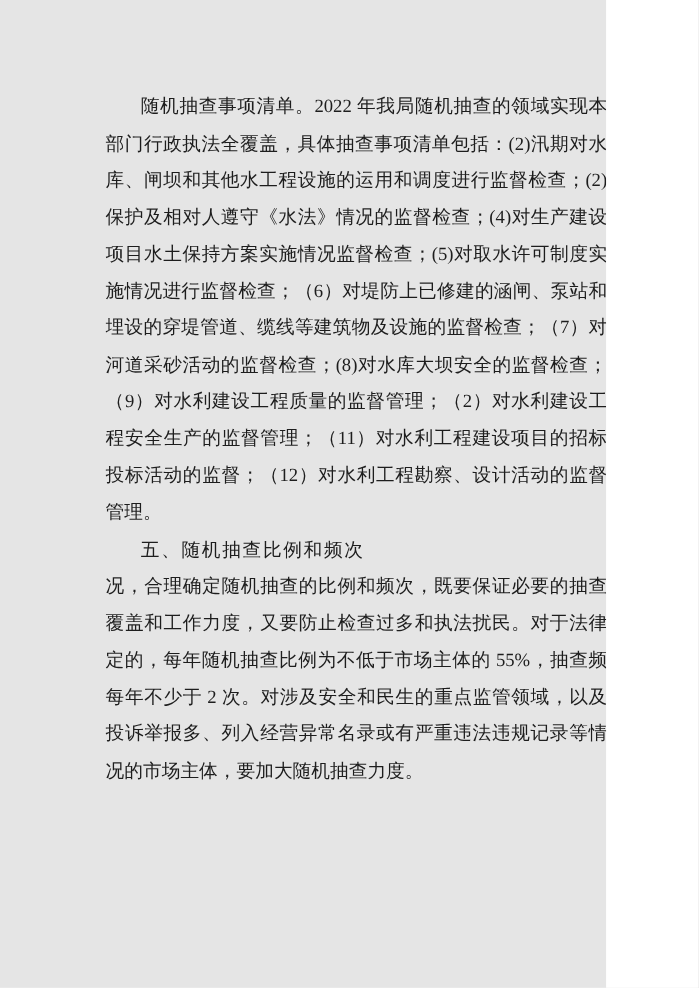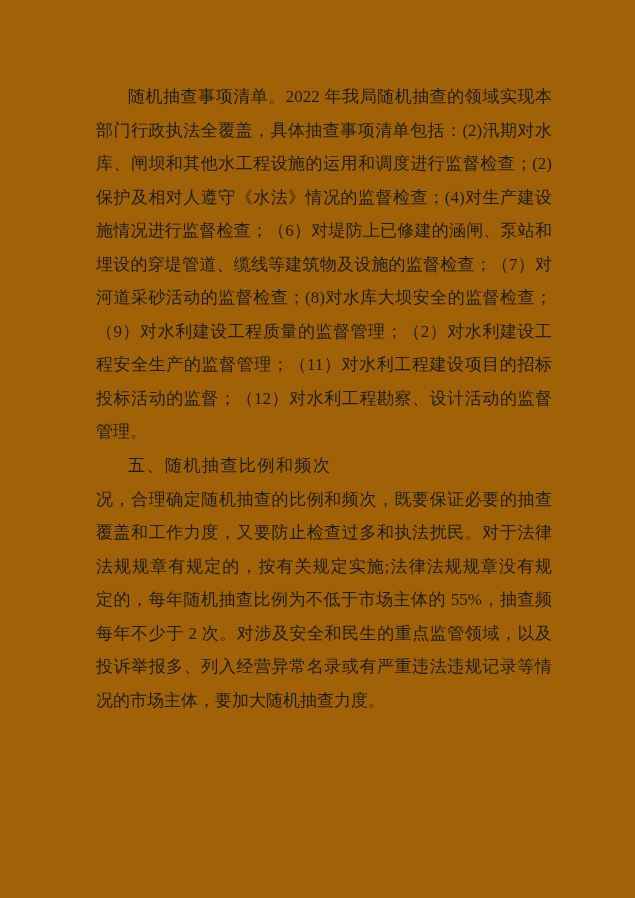--- a/index.html
+++ b/index.html
@@ -4,23 +4,23 @@
 <style>
   * { margin: 0; padding: 0; box-sizing: border-box; }
   html, body {
     width: 635px;
     height: 898px;
     font-family: "Liberation Serif", "DejaVu Serif", serif;
   }
   body { background: #ffffff; }
   .page {
     position: relative;
-    width: 635px;
+    width: 551px;
     height: 898px;
-    background: #a16207;
+    background: #e5e5e5;
     overflow: hidden;
   }
   .text-block {
     position: absolute;
     left: 96px;
     top: 80px;
     width: 456px;
     font-size: 17px;
     color: #1d1d1d;
   }
@@ -42,29 +42,29 @@
 </style>
 </head>
 <body>
 
 <div class="page">
   <div class="text-block" id="text-block">
       <div class="line justify indent">随机抽查事项清单。2022 年我局随机抽查的领域实现本</div>
       <div class="line justify">部门行政执法全覆盖，具体抽查事项清单包括：(2)汛期对水</div>
       <div class="line justify">库、闸坝和其他水工程设施的运用和调度进行监督检查；(2)</div>
       <div class="line justify">保护及相对人遵守《水法》情况的监督检查；(4)对生产建设</div>
+      <div class="line justify">项目水土保持方案实施情况监督检查；(5)对取水许可制度实</div>
       <div class="line justify">施情况进行监督检查；（6）对堤防上已修建的涵闸、泵站和</div>
       <div class="line justify">埋设的穿堤管道、缆线等建筑物及设施的监督检查；（7）对</div>
       <div class="line justify">河道采砂活动的监督检查；(8)对水库大坝安全的监督检查；</div>
       <div class="line justify">（9）对水利建设工程质量的监督管理；（2）对水利建设工</div>
       <div class="line justify">程安全生产的监督管理；（11）对水利工程建设项目的招标</div>
       <div class="line justify">投标活动的监督；（12）对水利工程勘察、设计活动的监督</div>
       <div class="line">管理。</div>
       <div class="line indent heading">五、随机抽查比例和频次</div>
       <div class="line justify">况，合理确定随机抽查的比例和频次，既要保证必要的抽查</div>
       <div class="line justify">覆盖和工作力度，又要防止检查过多和执法扰民。对于法律</div>
-      <div class="line justify">法规规章有规定的，按有关规定实施;法律法规规章没有规</div>
       <div class="line justify">定的，每年随机抽查比例为不低于市场主体的 55%，抽查频次</div>
       <div class="line justify">每年不少于 2 次。对涉及安全和民生的重点监管领域，以及</div>
       <div class="line justify">投诉举报多、列入经营异常名录或有严重违法违规记录等情</div>
       <div class="line">况的市场主体，要加大随机抽查力度。</div>
     </div>
 </div>
 
 </body></html>

